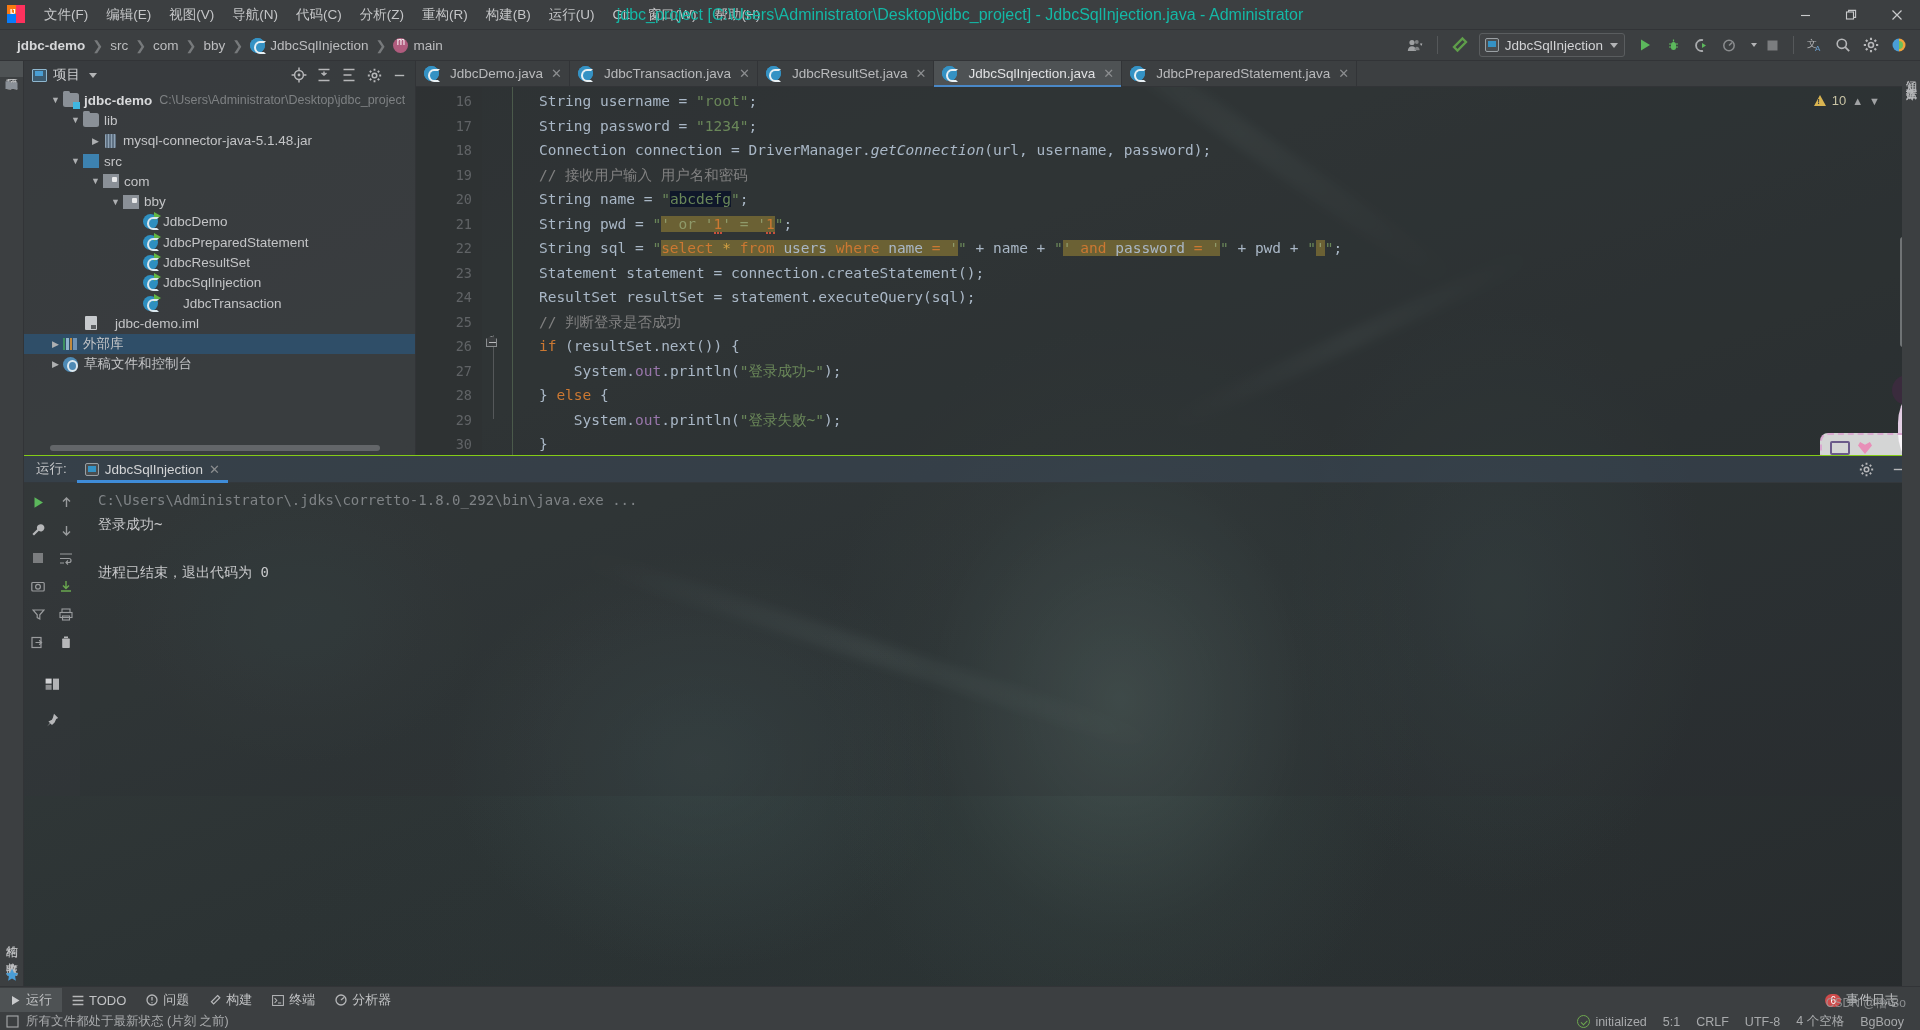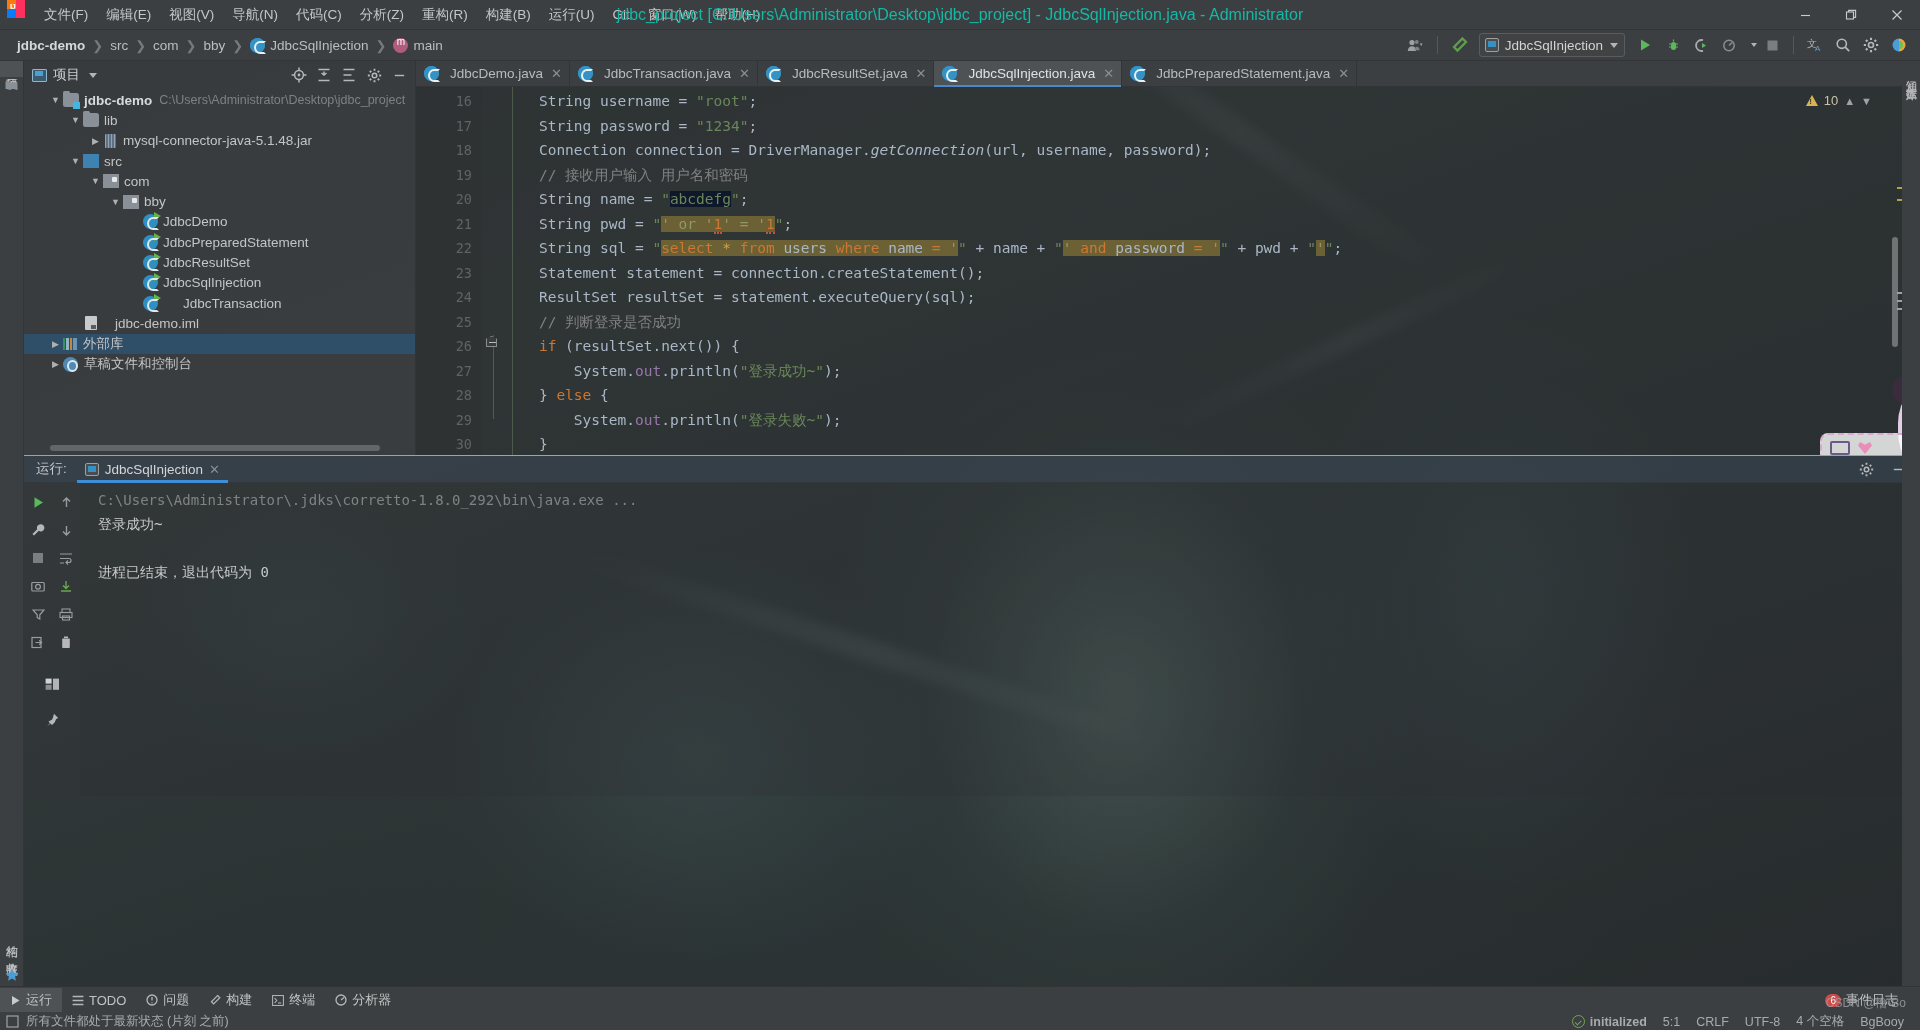--- a/index.html
+++ b/index.html
@@ -30,21 +30,21 @@
   }
   .bg-streak {
     position:absolute; pointer-events:none; opacity:.30;
     background: linear-gradient(100deg, rgba(150,170,165,0) 0%, rgba(160,180,175,0.35) 50%, rgba(150,170,165,0) 100%);
     filter: blur(5px);
   }
 
   
   .titlebar {
     position: absolute; left:0; top:0; width:1920px; height:30px;
-    background:#3c3f41; display:flex; 
+    background:#3c3f41; display:flex; align-items:center;
     border-bottom: 1px solid #323437;
   }
   .logo { width: 20px; height:20px; margin: 0 8px 0 7px; position:relative; flex:none;}
   .logo .sq { position:absolute; width:9px; height:9px;}
   .logo .s1{ left:0; top:0; background:#f97a12;}
   .logo .s2{ left:9px; top:0; background:#fe315d;}
   .logo .s3{ left:0; top:9px; background:#087cfa;}
   .logo .s4{ left:9px; top:9px; background:#fe315d;}
   .logo .lbl{ position:absolute; left:3px; top:2px; font-size:8px; color:#fff; font-weight:bold; letter-spacing:-1px; z-index:3;}
   .menubar { display:flex; align-items:center; height:30px; }
@@ -154,21 +154,21 @@
   .tlabel.bold{ font-weight:bold; color:#d8d9db; }
   .tpath{ color:#7e8183; margin-left:7px; font-size:12.5px; overflow:hidden; }
 
   .proj-hscroll{
     position:absolute; left:26px; bottom:4px; width:330px; height:6px;
     background:#7a7d7f; border-radius:3px; opacity:.65;
   }
 
   
   .editorarea{
-    position:absolute; left:416px; top:61px; right:12px; height:394px;
+    position:absolute; left:416px; top:61px; right:4px; height:394px;
     display:flex; flex-direction:column;
   }
   .tabstrip{
     height:26px; display:flex; align-items:stretch; background:#3c3f41;
     border-bottom:1px solid #323437; position:relative;
   }
   .etab{
     display:flex; align-items:center; padding:0 7px 0 8px; gap:6px;
     font-size:13.5px; color:#b9babc; border-right:1px solid #323437; position:relative;
     background:#3c3f41;
@@ -921,21 +921,21 @@
   </div>
 
   <div class="statusbar">
     <div class="sb-left">
       <svg class="sb-ico" viewBox="0 0 13 13">
           <rect x="1" y="1" width="11" height="11" fill="none" stroke="#a8aaac" stroke-width="1.1"></rect>
         </svg>
       <span>所有文件都处于最新状态 (片刻 之前)</span>
     </div>
     <div class="sb-right">
-      <span style="display:flex;align-items:center;gap:5px;font-weight:bold;">
+      <span style="display:flex;align-items:center;gap:5px;">
         <span class="check-ico"></span>
         <span>initialized</span>
       </span>
       <span>5:1</span>
       <span>CRLF</span>
       <span>UTF-8</span>
       <span>4 个空格</span>
       <span>BgBooy</span>
     </div>
   </div>

